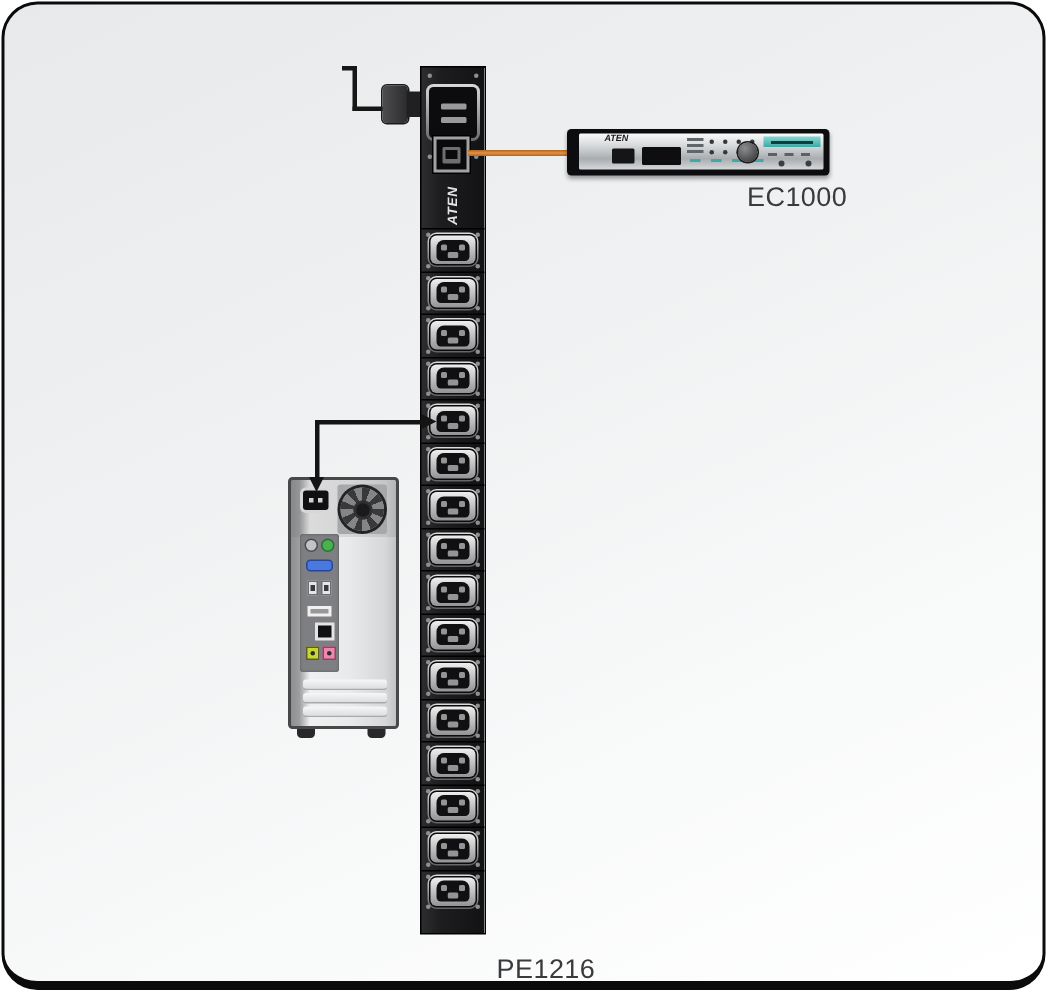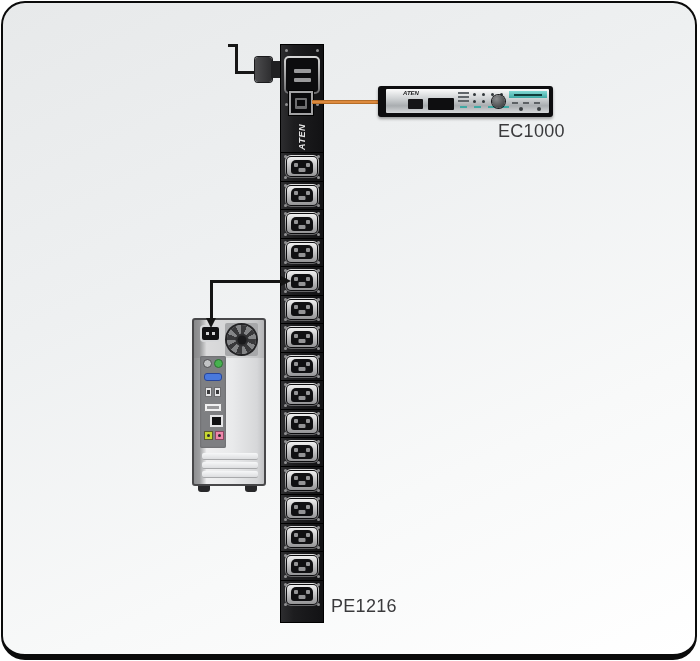--- a/index.html
+++ b/index.html
@@ -97,21 +97,21 @@
               display:flex;align-items:center;justify-content:center;}
   .model-band i{display:block;width:28px;height:2px;background:#113e3c;}
   .ec-ticks{left:126px;top:13px;display:flex;gap:5px;}
   .ec-ticks i{display:block;width:6px;height:2px;background:#5c6164;}
   .ec-mini{left:133px;top:18px;display:flex;gap:14px;}
   .ec-mini i{display:block;width:4px;height:4px;border-radius:50%;background:#3a3f42;}
 
   
   .dev-label{color:#3a3a3c;font-size:18px;letter-spacing:0.3px;}
   .ec-label{left:498px;top:121px;width:60px;text-align:left;}
-  .pdu-label{left:331px;top:596px;}
+  .pdu-label{left:331px;top:636px;}
 
   
   .tower{left:192px;top:318px;width:74px;height:168px;box-sizing:border-box;
          border:2px solid #48484a;border-radius:3px;
          background:linear-gradient(90deg,#8e8f91 0%,#9d9ea0 8%,#f0f0f1 18%,#e9eaeb 55%,#d6d7d9 90%,#c2c3c5 100%);}
   .tower-top{position:absolute;left:0;top:0;width:100%;height:38px;
              background:rgba(100,102,104,0.15);}
   .pwr-inlet{position:absolute;left:8px;top:7px;width:17px;height:13px;background:#101012;
              border-radius:2px;box-shadow:0 0 0 2px #d6d7d9;
              display:flex;align-items:center;justify-content:center;gap:3px;}

